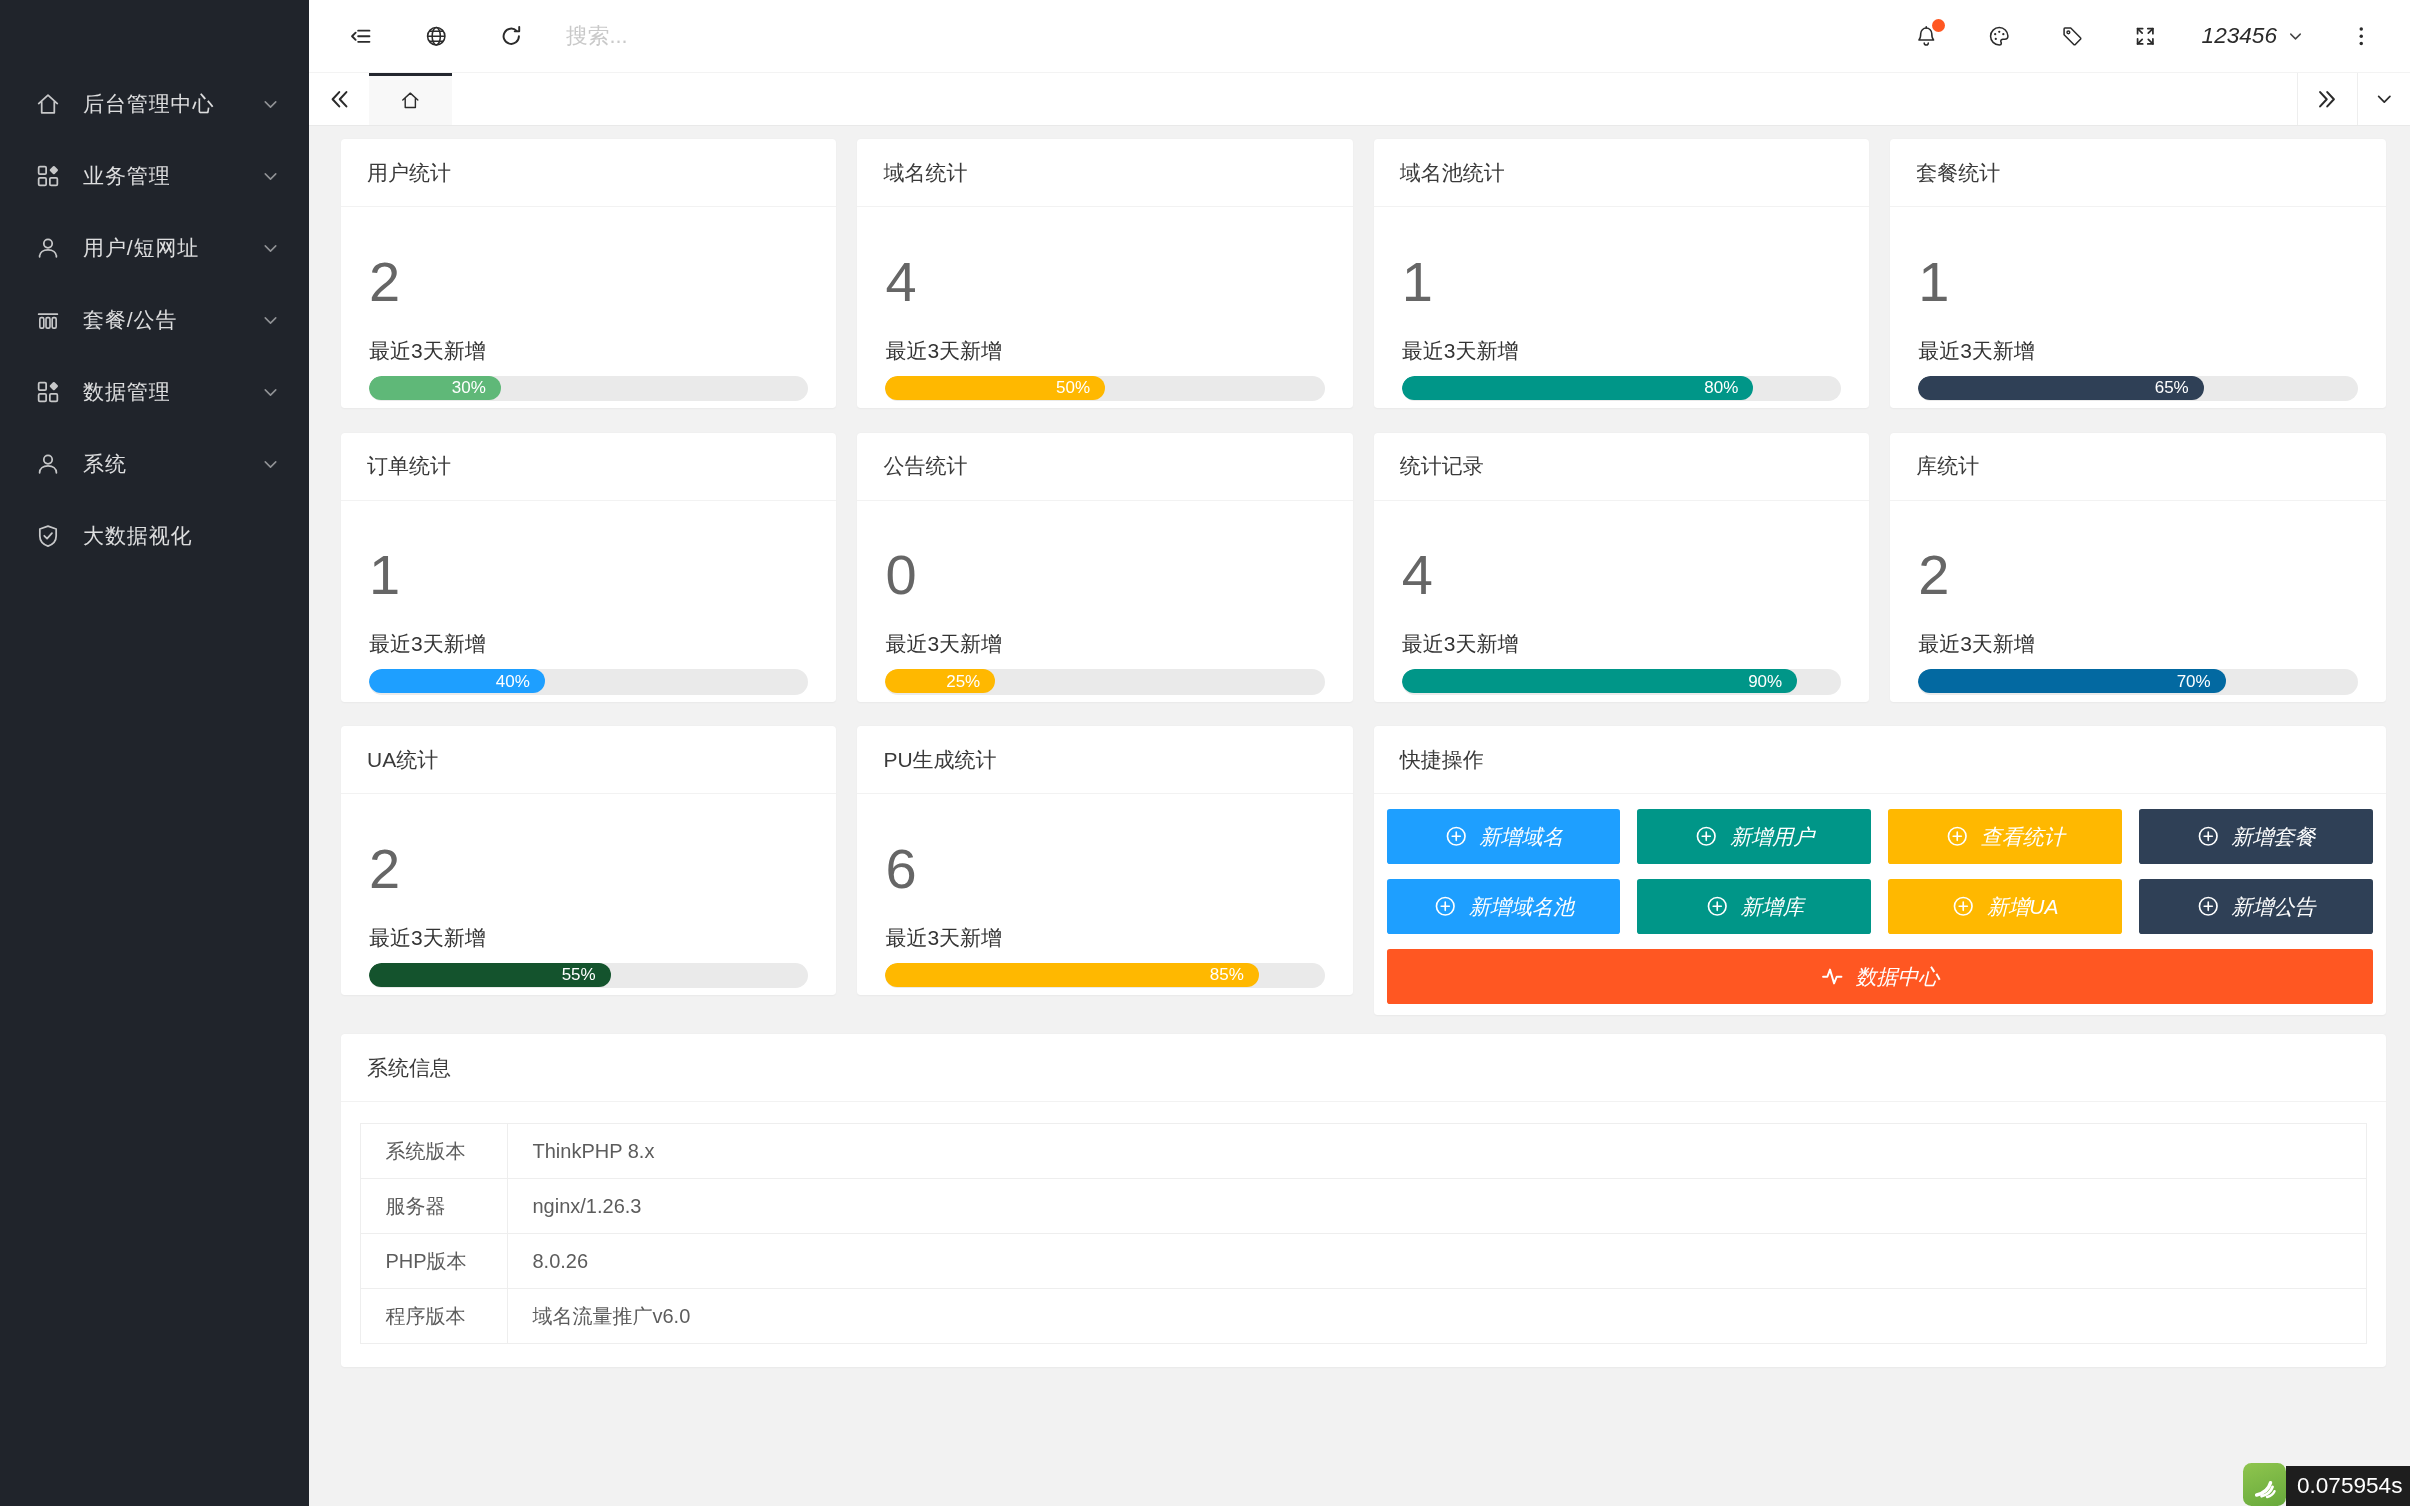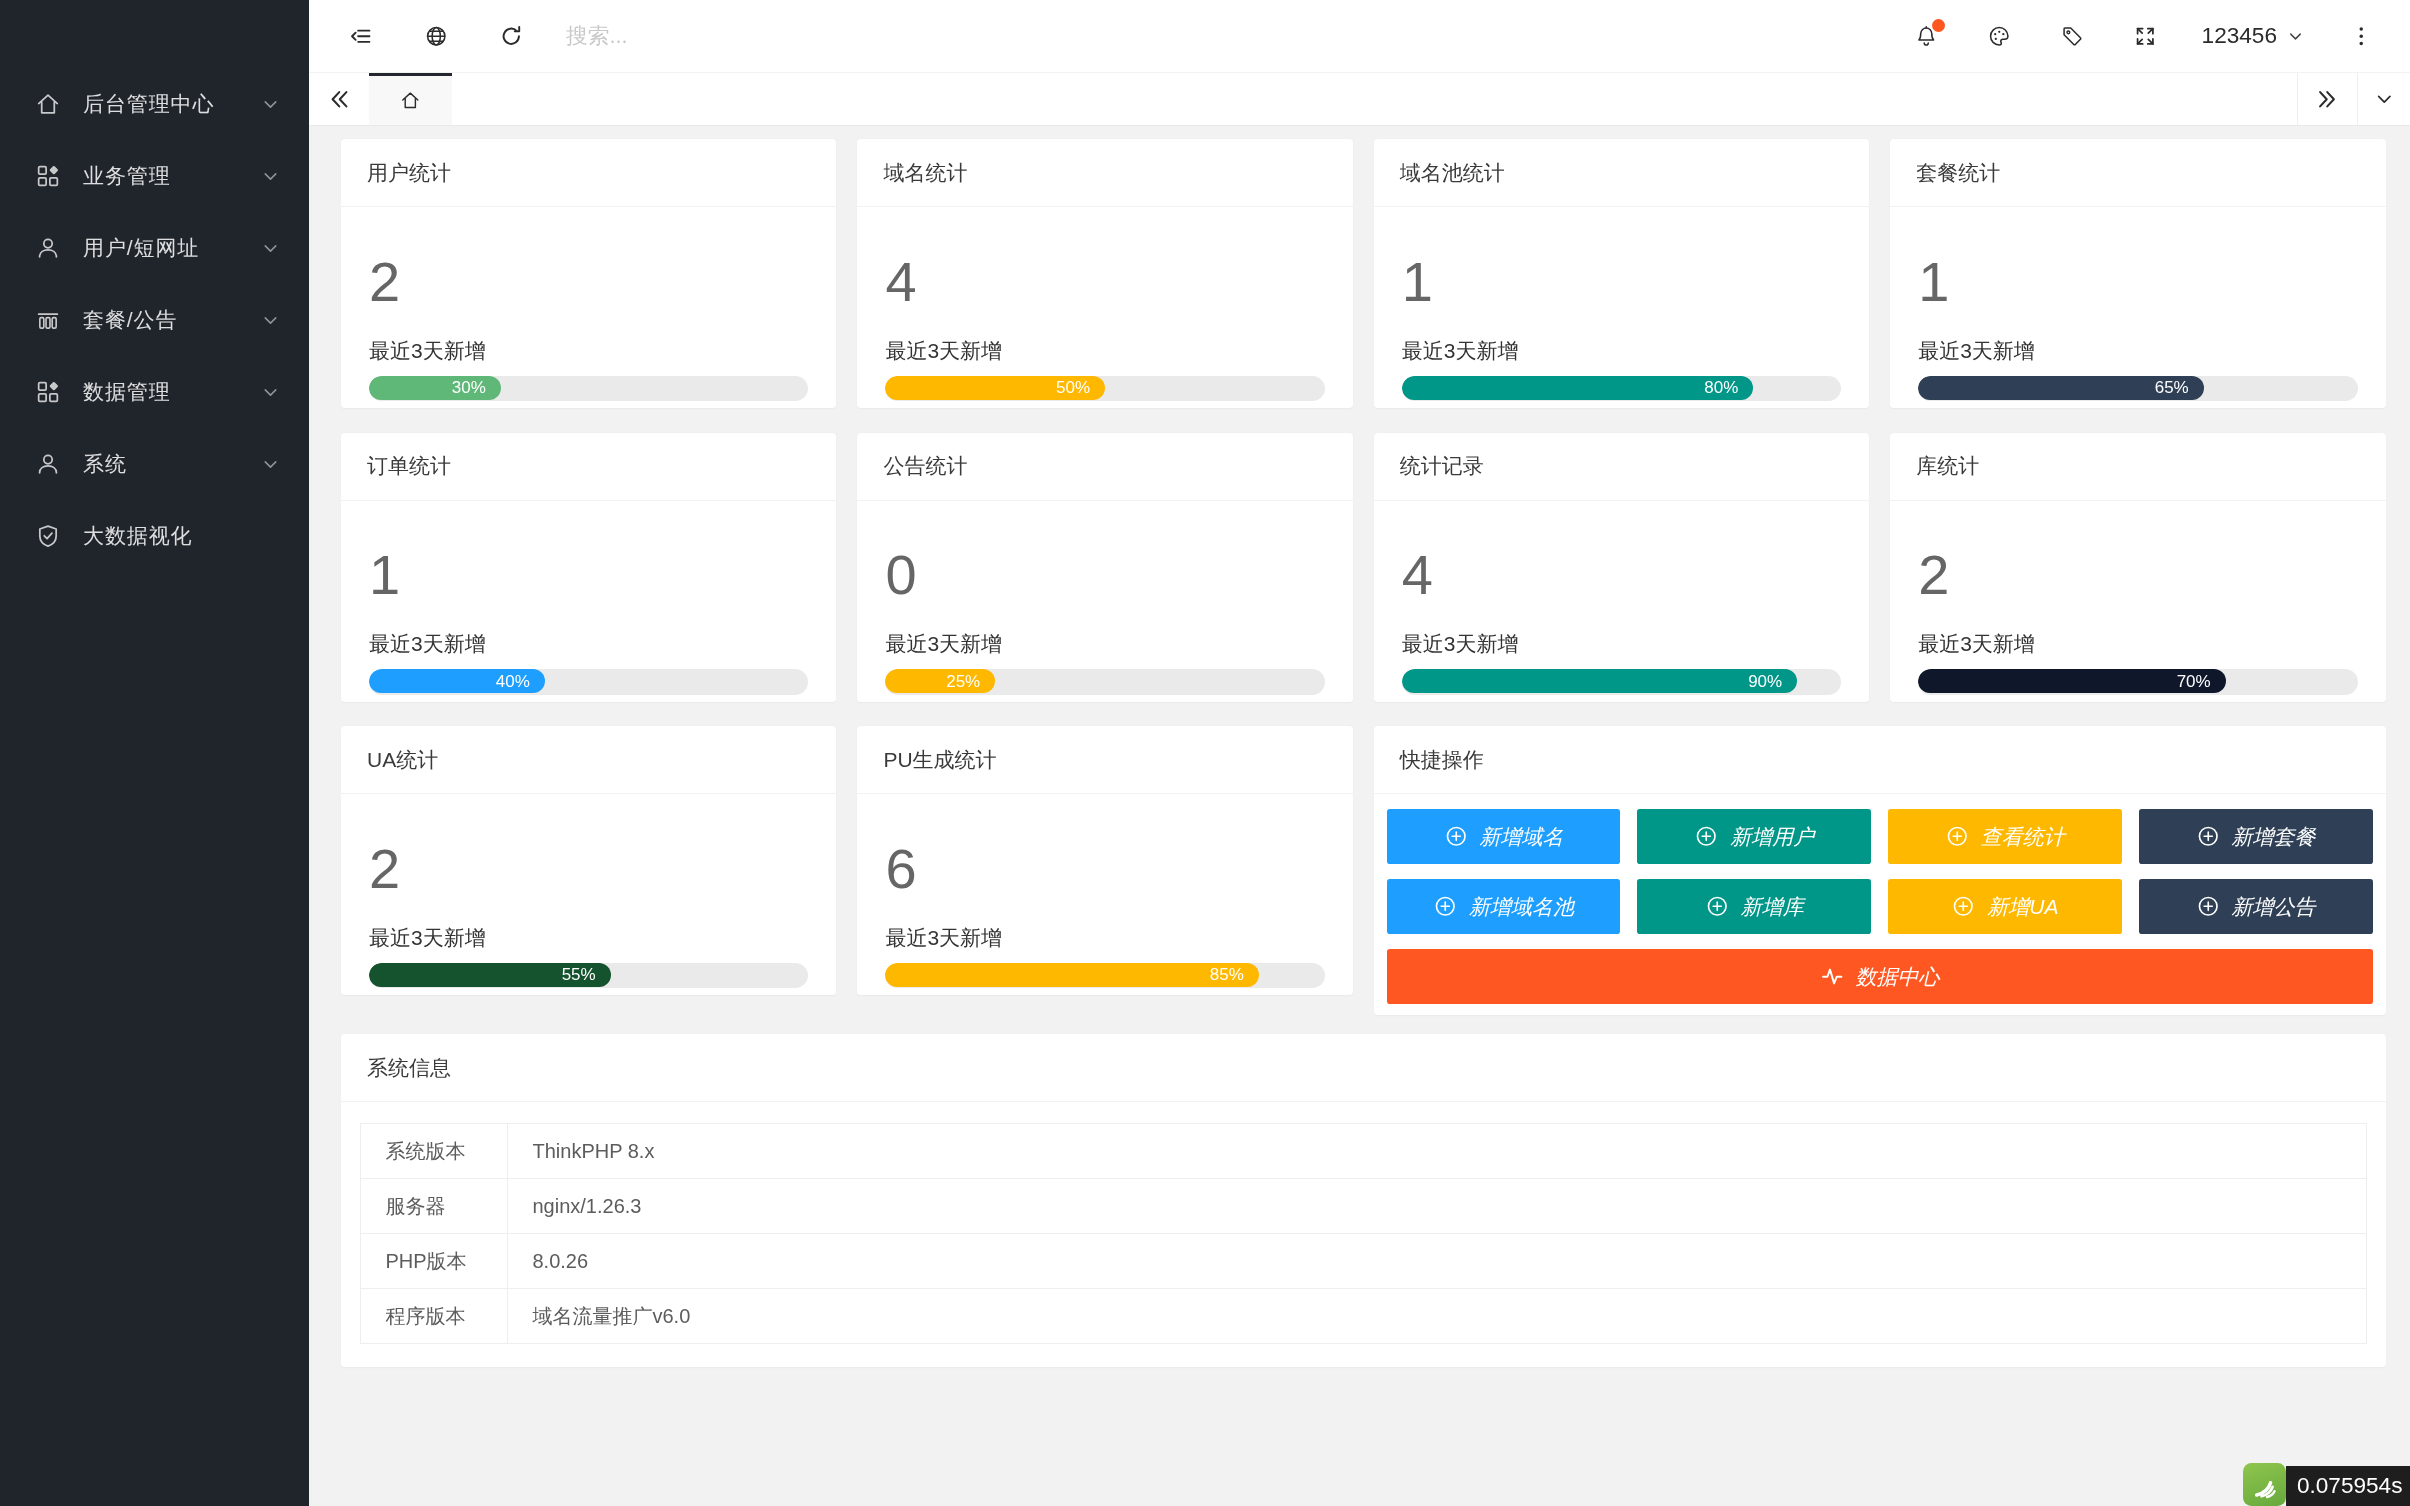--- a/index.html
+++ b/index.html
@@ -24,21 +24,21 @@
     color:#2b2b2b; cursor:pointer; border-radius:3.8px; flex:0 0 auto; }
   .hbtn svg { width:24.5px; height:24.5px; display:block; }
   .tb-left { display:flex; align-items:center; gap:30px; }
   .search { margin-left:32px; flex:0 1 433px; }
   .search input { border:none; outline:none; font-size:21.7px; color:#555; width:395px; background:transparent; }
   .search input::placeholder { color:#c9c9c9; }
   .tb-right { margin-left:auto; display:flex; align-items:center; gap:28px; }
   .bell-wrap { position:relative; }
   .dot { position:absolute; top:5.6px; right:3.8px; width:13px; height:13px; border-radius:50%; background:#FF5722; }
   .user { display:flex; align-items:center; gap:9.4px; cursor:pointer; padding:0 5.6px; }
-  .user-name { font-size:22.6px; color:#2b2b2b; }
+  .user-name { font-size:22.6px; color:#2b2b2b;font-style:italic; }
   .user svg { width:19px; height:19px; color:#444; }
 
   
   .tabbar { position:absolute; left:309px; top:72px; right:0; height:54px; background:#fff;
     border-top:0.9px solid #f3f3f3; border-bottom:0.9px solid #e9e9e9; display:flex; align-items:stretch; }
   .tab-arrow { width:60px; display:flex; align-items:center; justify-content:center; cursor:pointer; color:#2b2b2b; }
   .tab-arrow svg { width:24.5px; height:24.5px; }
   .tab-home { width:83px; background:#f8f8f8; border-top:3.8px solid #23272e;
     display:flex; align-items:center; justify-content:center; cursor:pointer; color:#2b2b2b; }
   .tab-home svg { width:22.6px; height:22.6px; }
@@ -440,21 +440,21 @@
         </div>
       </div>
     </div>
 
     <div class="card">
       <div class="card-head">库统计</div>
       <div class="stat-body">
         <div class="stat-num">2</div>
         <div class="stat-label">最近3天新增</div>
         <div class="progress">
-          <div class="fill" style="width: 70%; background-color: #0f172a;">
+          <div class="fill" style="width: 70%; background-color: #0369a1;">
               <span class="pct">70%</span>
             </div>
         </div>
       </div>
     </div>
 
     <div class="card">
       <div class="card-head">UA统计</div>
       <div class="stat-body">
         <div class="stat-num">2</div>

